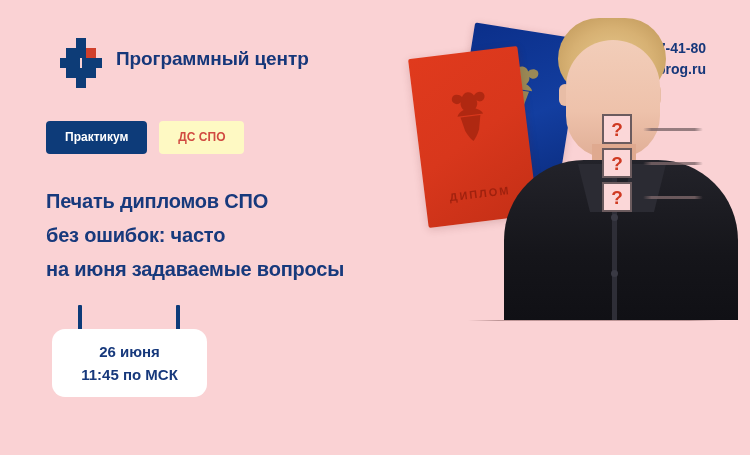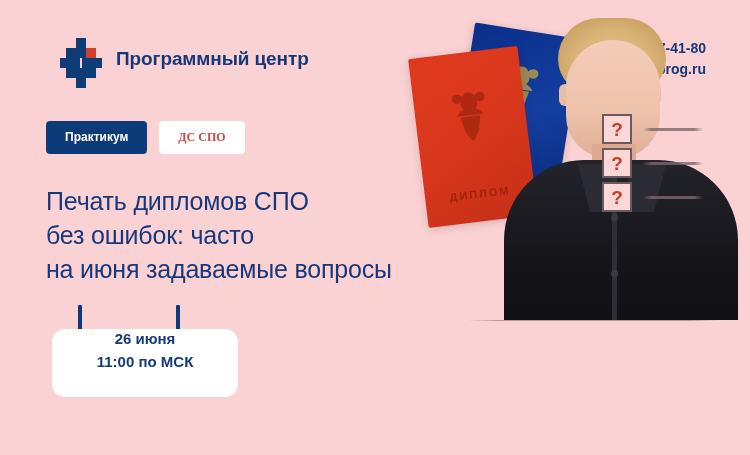--- a/index.html
+++ b/index.html
@@ -48,45 +48,45 @@
   
   .badges {
     position:absolute; left:46px; top:121px;
     display:flex; align-items:center; gap:12px;
   }
   .badge {
     border-radius:4px; font-size:12px; font-weight:bold;
     padding:9px 19px; white-space:nowrap; line-height:15px;
   }
   .badge-primary { background:#0d3b79; color:#ffffff; }
-  .badge-soft    { background:#ffffff; color:#d14a41;font-family:Liberation Serif, serif; }
+  .badge-soft    { background:#fef9c3; color:#d14a41; }
 
   
   .headline {
     position:absolute; left:46px; top:184px;
-    font-size:25px; font-weight:normal; color:#17397c;
+    font-size:20px; font-weight:bold; color:#17397c;
     line-height:34px; letter-spacing:-0.2px;
     white-space:nowrap;
   }
   .headline span { display:block; }
 
   
   .date-card-wrap { position:absolute; left:52px; top:305px; width:155px; height:92px; }
   .ring {
     position:absolute; top:0; width:4px; height:31px;
     background:#0d3b79; border-radius:1px;
   }
   .ring.left  { left:26px; }
   .ring.right { left:124px; }
   .date-card {
     position:absolute; top:24px; left:0;
-    width:186px; height:68px;
+    width:155px; height:68px;
     background:#ffffff; border-radius:13px;
     display:flex; flex-direction:column;
-    align-items:center; gap:3px;
+    align-items:center; justify-content:center; gap:3px;
   }
   .date-line {
     font-size:15px; font-weight:bold; color:#17397c;
     line-height:20px; white-space:nowrap;
   }
 
   
   .art { position:absolute; right:0; top:0; width:350px; height:330px; }
 
   .doc {
@@ -228,21 +228,21 @@
     <span>Печать дипломов СПО</span>
     <span>без ошибок: часто</span>
     <span>на июня задаваемые вопросы</span>
   </div>
 
   <div class="date-card-wrap">
     <div class="ring left"></div>
     <div class="ring right"></div>
     <div class="date-card">
       <div class="date-line">26 июня</div>
-      <div class="date-line">11:00 по МСК</div>
+      <div class="date-line">11:45 по МСК</div>
     </div>
   </div>
 
   <div class="art">
 
     <div class="doc doc-blue">
       <svg class="emblem gold" viewBox="0 0 56 62">
         <g fill="#c9a440">
           <path d="M28 6c-3 0-5 2-6 4-2-3-6-4-9-2-2 2-2 5 0 7 2 2 5 2 7 0-1 3 0 6 2 8-3 1-6 3-7 6h26c-1-3-4-5-7-6 2-2 3-5 2-8 2 2 5 2 7 0 2-2 2-5 0-7-3-2-7-1-9 2-1-2-3-4-6-4z"></path>
           <path d="M18 30h20l-3 14c-2 5-5 9-7 11-2-2-5-6-7-11z"></path>

